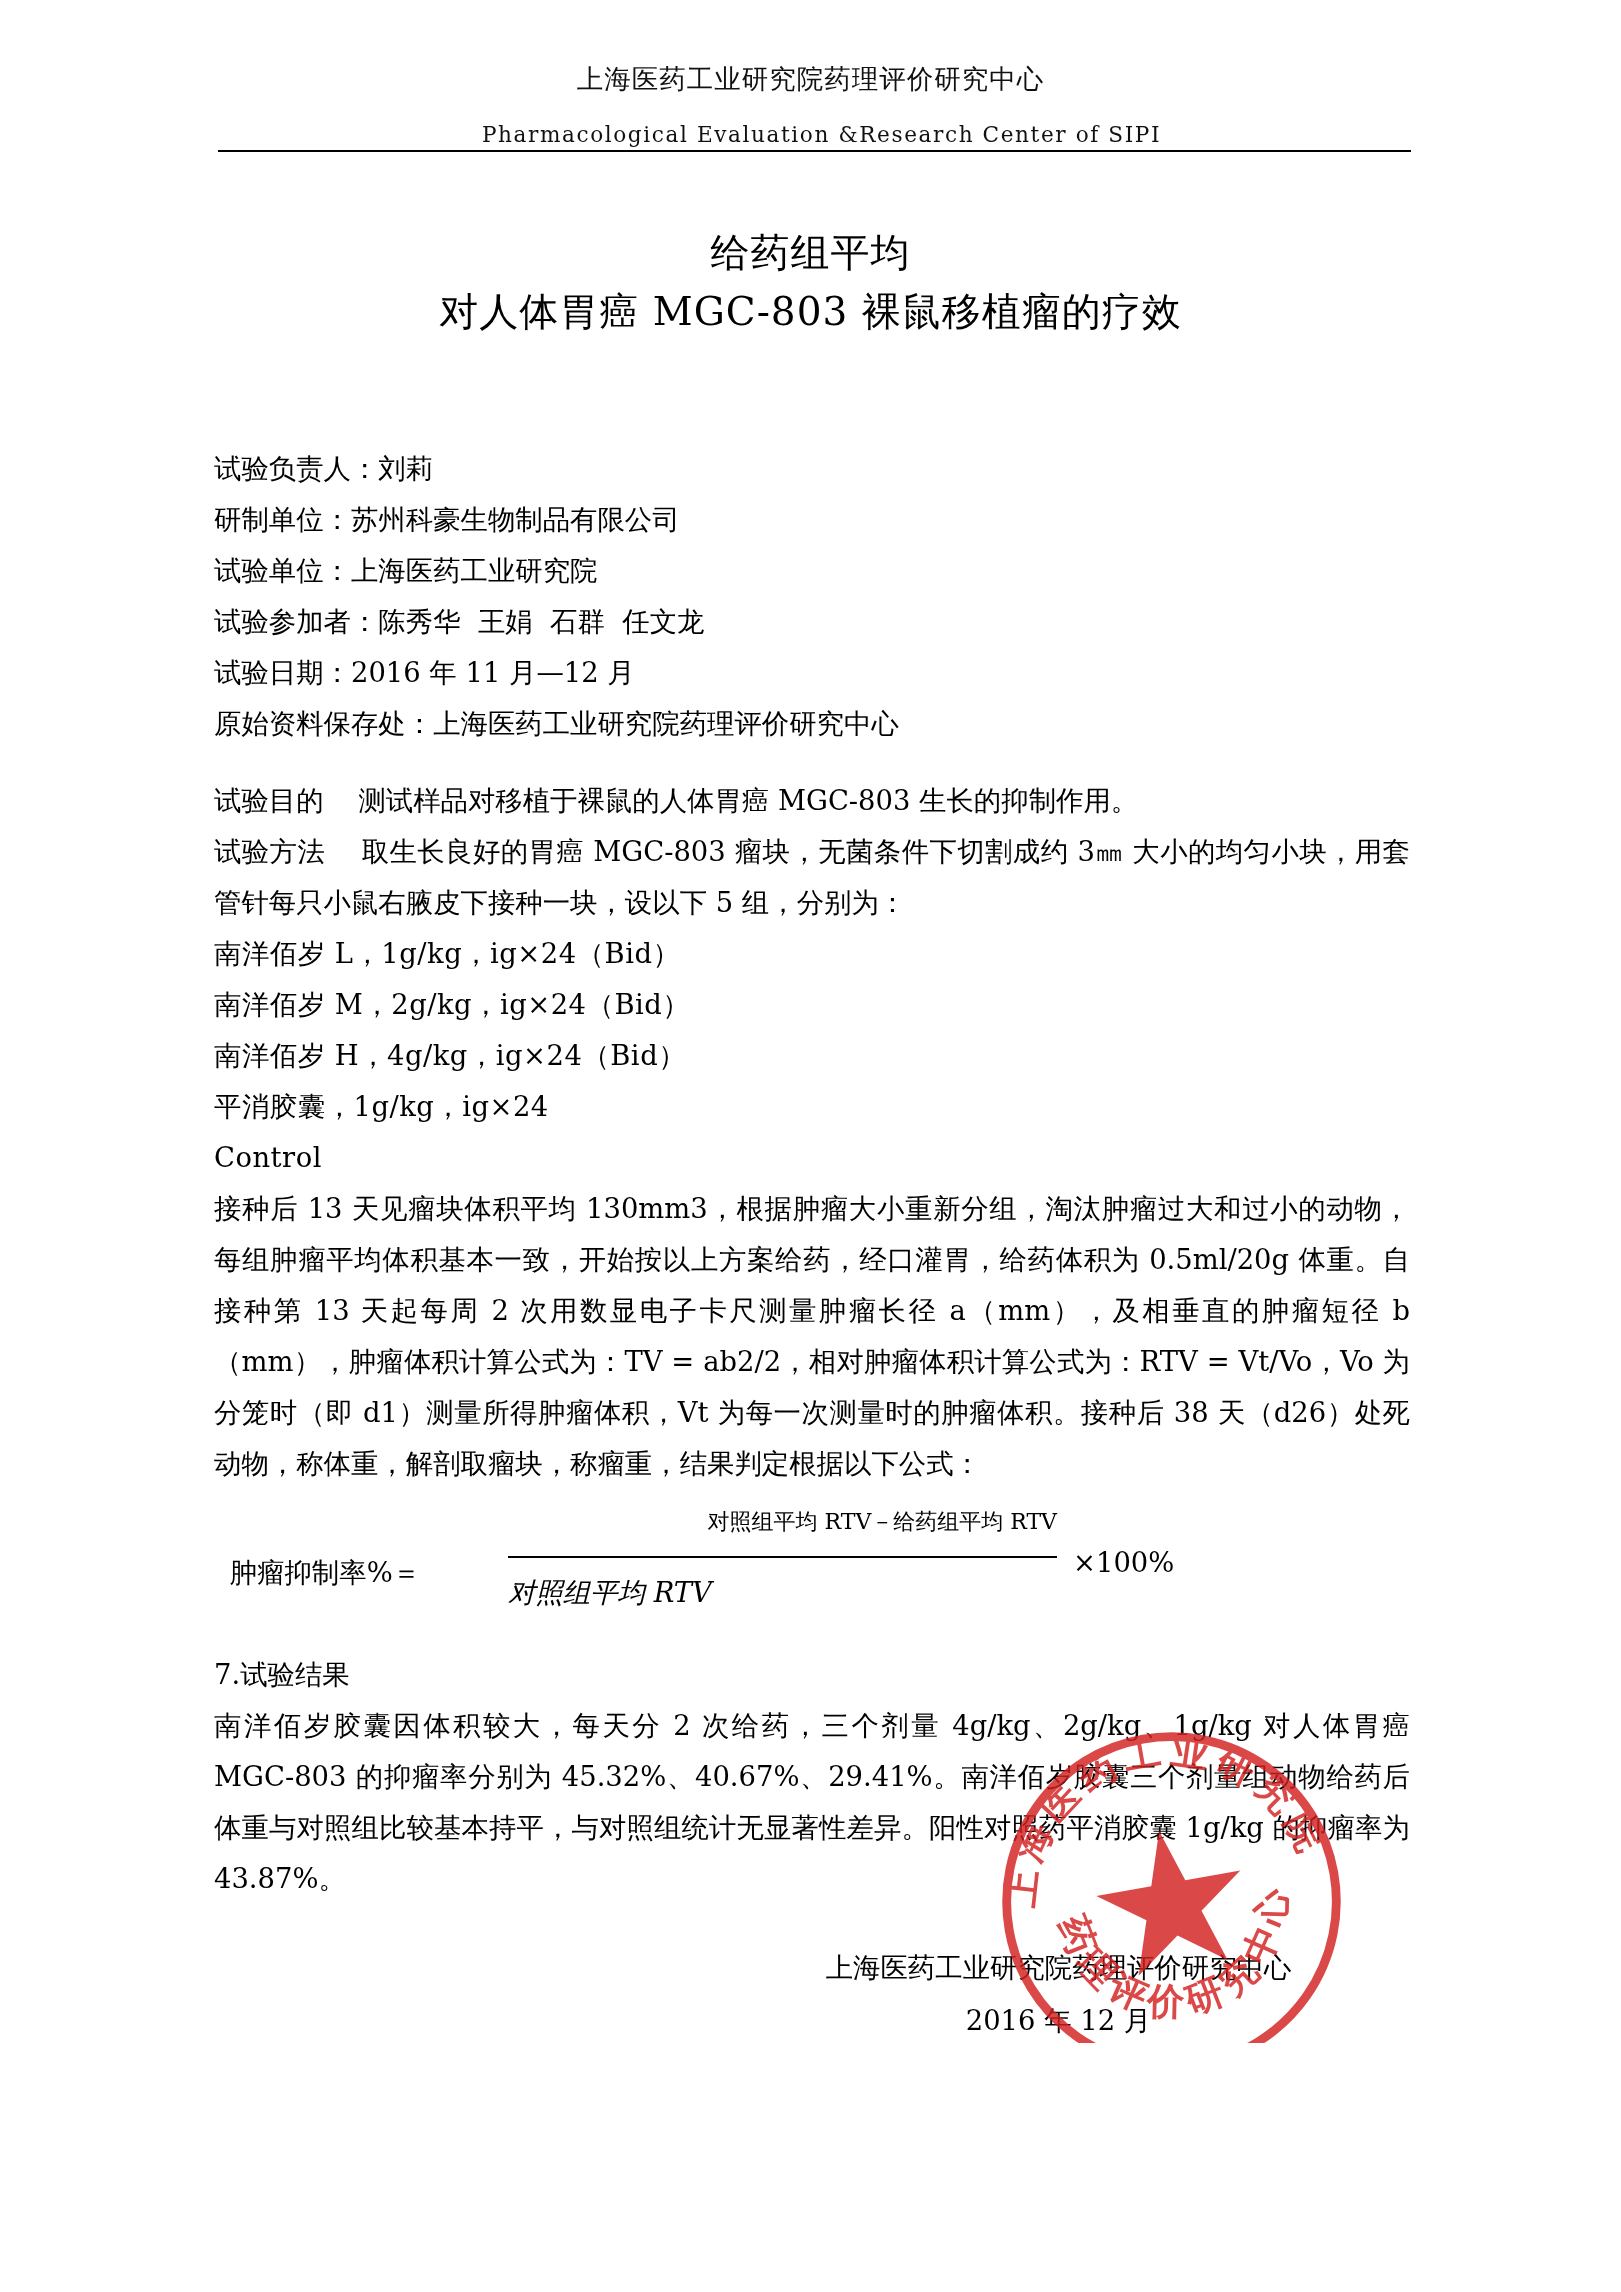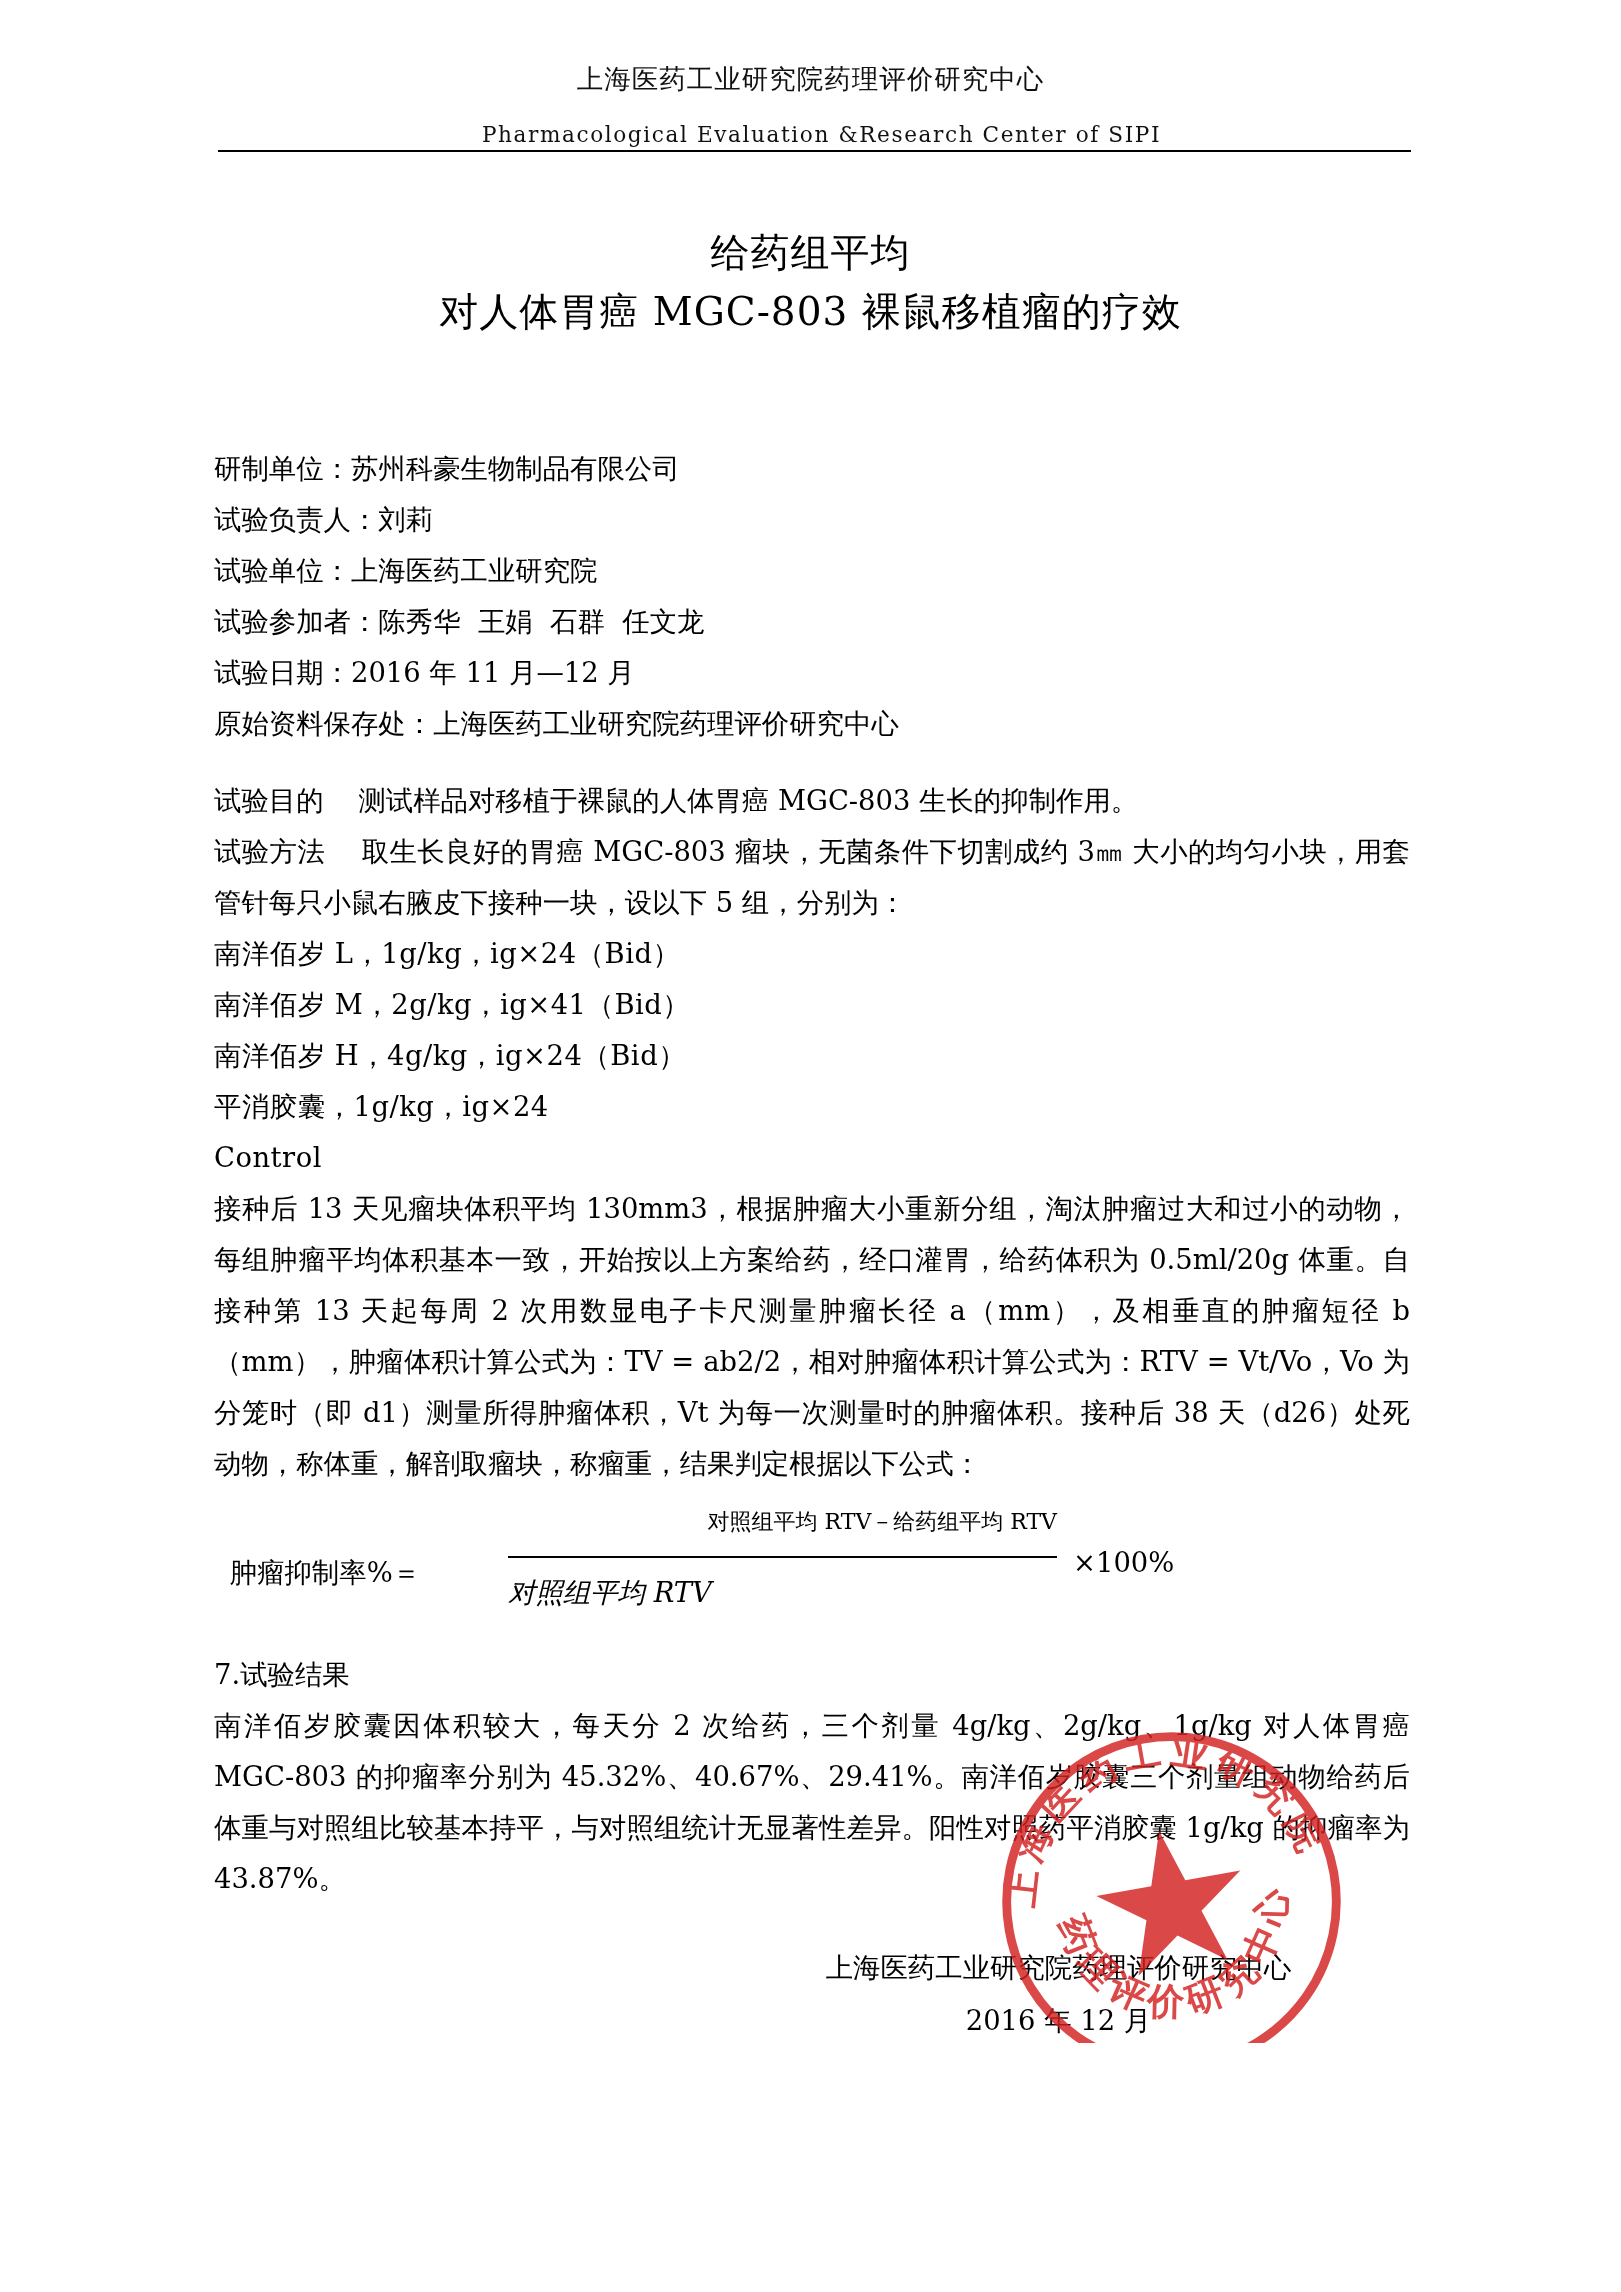--- a/index.html
+++ b/index.html
@@ -168,35 +168,35 @@
   </div>
   <div class="lh-rule"></div>
 
   <div class="doc-title">
     <div>给药组平均</div>
     <div>对人体胃癌 MGC-803 裸鼠移植瘤的疗效</div>
   </div>
 
   <div class="body-block">
 
+    <div class="line">试验负责人：刘莉</div>
     <div class="line">研制单位：苏州科豪生物制品有限公司</div>
-    <div class="line">试验负责人：刘莉</div>
     <div class="line">试验单位：上海医药工业研究院</div>
     <div class="line">试验参加者：陈秀华  王娟  石群  任文龙</div>
     <div class="line">试验日期：2016 年 11 月—12 月</div>
     <div class="line">原始资料保存处：上海医药工业研究院药理评价研究中心</div>
 
     <div class="gap-sm"></div>
 
     <div class="line para">试验目的    测试样品对移植于裸鼠的人体胃癌 MGC-803 生长的抑制作用。</div>
 
     <div class="line para">试验方法    取生长良好的胃癌 MGC-803 瘤块，无菌条件下切割成约 3㎜ 大小的均匀小块，用套管针每只小鼠右腋皮下接种一块，设以下 5 组，分别为：</div>
 
     <div class="line mono">南洋佰岁 L，1g/kg，ig×24（Bid）</div>
-    <div class="line mono">南洋佰岁 M，2g/kg，ig×41（Bid）</div>
+    <div class="line mono">南洋佰岁 M，2g/kg，ig×24（Bid）</div>
     <div class="line mono">南洋佰岁 H，4g/kg，ig×24（Bid）</div>
     <div class="line mono">平消胶囊，1g/kg，ig×24</div>
     <div class="line mono">Control</div>
 
     <div class="line para">接种后 13 天见瘤块体积平均 130mm3，根据肿瘤大小重新分组，淘汰肿瘤过大和过小的动物，每组肿瘤平均体积基本一致，开始按以上方案给药，经口灌胃，给药体积为 0.5ml/20g 体重。自接种第 13 天起每周 2 次用数显电子卡尺测量肿瘤长径 a（mm），及相垂直的肿瘤短径 b（mm），肿瘤体积计算公式为：TV = ab2/2，相对肿瘤体积计算公式为：RTV = Vt/Vo，Vo 为分笼时（即 d1）测量所得肿瘤体积，Vt 为每一次测量时的肿瘤体积。接种后 38 天（d26）处死动物，称体重，解剖取瘤块，称瘤重，结果判定根据以下公式：</div>
 
     <div class="formula">
       <div class="f-label">肿瘤抑制率%＝</div>
       <div class="f-num">对照组平均 RTV－给药组平均 RTV</div>
       <div class="f-bar"></div>

